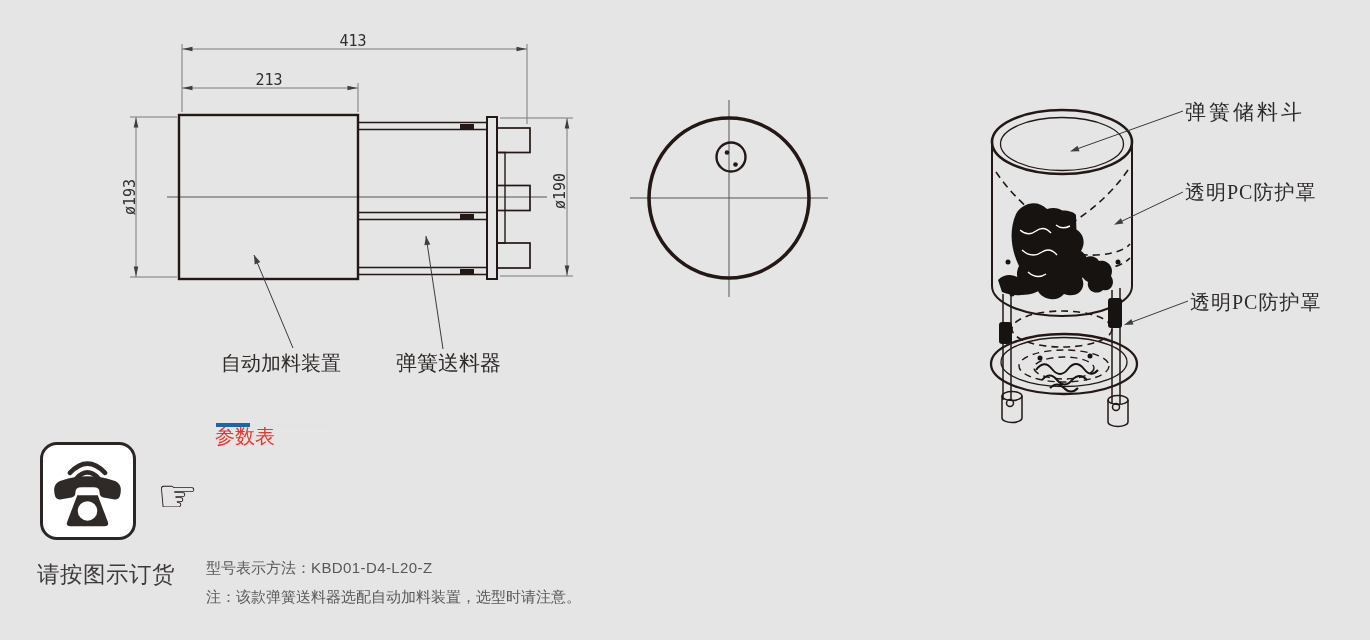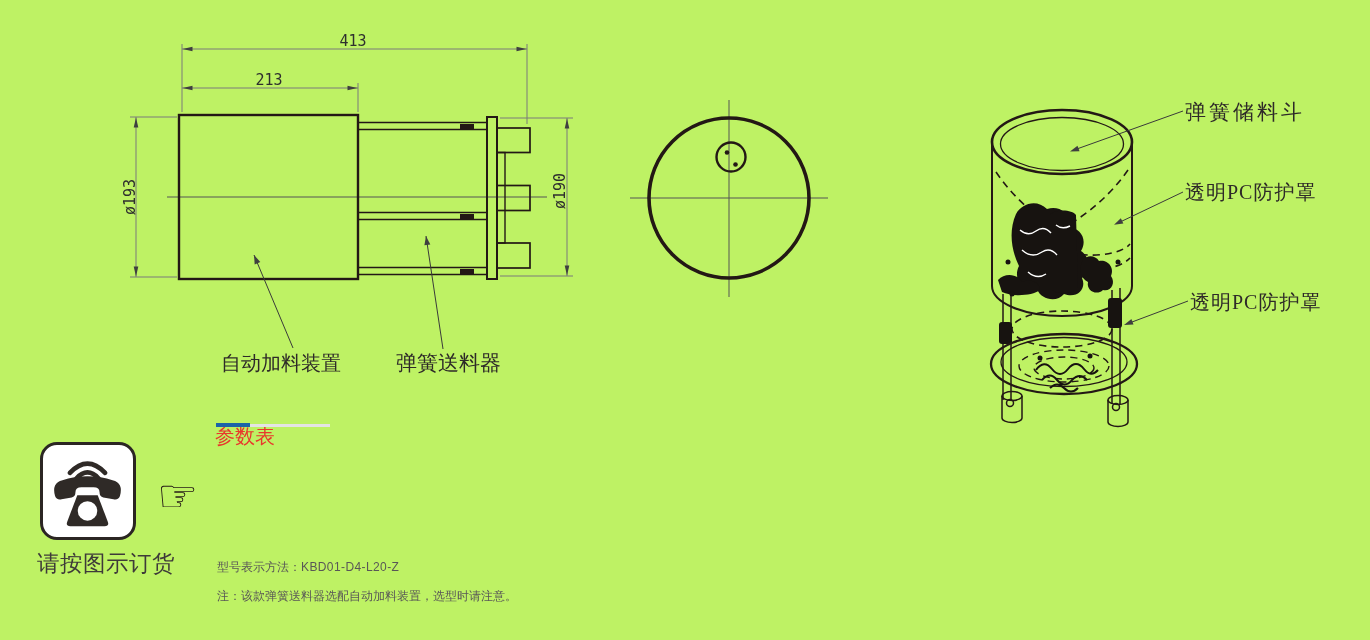--- a/index.html
+++ b/index.html
@@ -1,39 +1,39 @@
 <!DOCTYPE html>
 <html><head>
 <meta charset="utf-8">
 <style>
   html,body{margin:0;padding:0;background:#ffffff;}
-  .sheet{position:relative;width:1370px;height:640px;background:#bef264;overflow:hidden;
+  .sheet{position:relative;width:1370px;height:640px;background:#e5e5e5;overflow:hidden;
          font-family:"Liberation Sans",sans-serif;}
   .art{position:absolute;left:0;top:0;width:1370px;height:640px;}
 
   .badge{position:absolute;left:40px;top:442px;width:96px;height:98px;border:3.5px solid #2b2623;
          border-radius:17px;box-sizing:border-box;background:#fff;}
   .badge svg{position:absolute;left:0;top:0;}
-  .badge-caption{position:absolute;left:37px;top:552px;width:160px;font-size:22.5px;line-height:1.1;
-         color:#3e3a39;letter-spacing:0.5px;font-family:Liberation Serif, serif;}
+  .badge-caption{position:absolute;left:37px;top:564px;width:160px;font-size:22.5px;line-height:1.1;
+         color:#3e3a39;letter-spacing:0.5px;font-family:Liberation Mono, monospace;}
   .pointer{position:absolute;left:157px;top:473px;font-size:46px;line-height:1;color:#231815;
          font-family:"DejaVu Sans",sans-serif;}
 
   .tbl-title{position:absolute;left:215px;top:395px;font-size:20px;color:#e8372c;margin-top:28px;}
   .u-blue{position:absolute;left:216px;top:423px;width:34px;height:4px;background:#1b65a8;}
   .u-gray{position:absolute;left:250px;top:423.5px;width:80px;height:3px;background:#e4e4e4;}
 
   table.params{position:absolute;left:216px;top:441px;width:499px;border-collapse:collapse;
          table-layout:fixed;font-family:"Liberation Serif",serif;color:#231815;}
   table.params th,table.params td{border:1.6px solid #231815;text-align:center;vertical-align:middle;
          padding:0;font-weight:normal;}
   table.params th{height:44px;font-size:20px;}
   table.params td{height:50px;font-size:17.5px;font-family:"DejaVu Sans Mono","Liberation Serif",monospace;}
 
-  .note1,.note2{position:absolute;left:217px;color:#595757;font-size:12px;white-space:nowrap;}
+  .note1,.note2{position:absolute;left:206px;color:#595757;font-size:15px;white-space:nowrap;}
   .note1{top:559px;}
   .note2{top:588px;}
   .note1 .code{letter-spacing:0.4px;}
 
   .outline{stroke:#231815;fill:none;}
   .thin{stroke:#231815;fill:none;}
   .dim{stroke:#7a7a7a;stroke-width:1;fill:none;}
   .arrow{fill:#3f3f3f;stroke:none;}
   .dimtxt{font-family:"DejaVu Sans Mono",monospace;font-size:15px;fill:#2e2e2e;}
   .cjk{font-family:"Liberation Serif",serif;fill:#2e2a28;}

